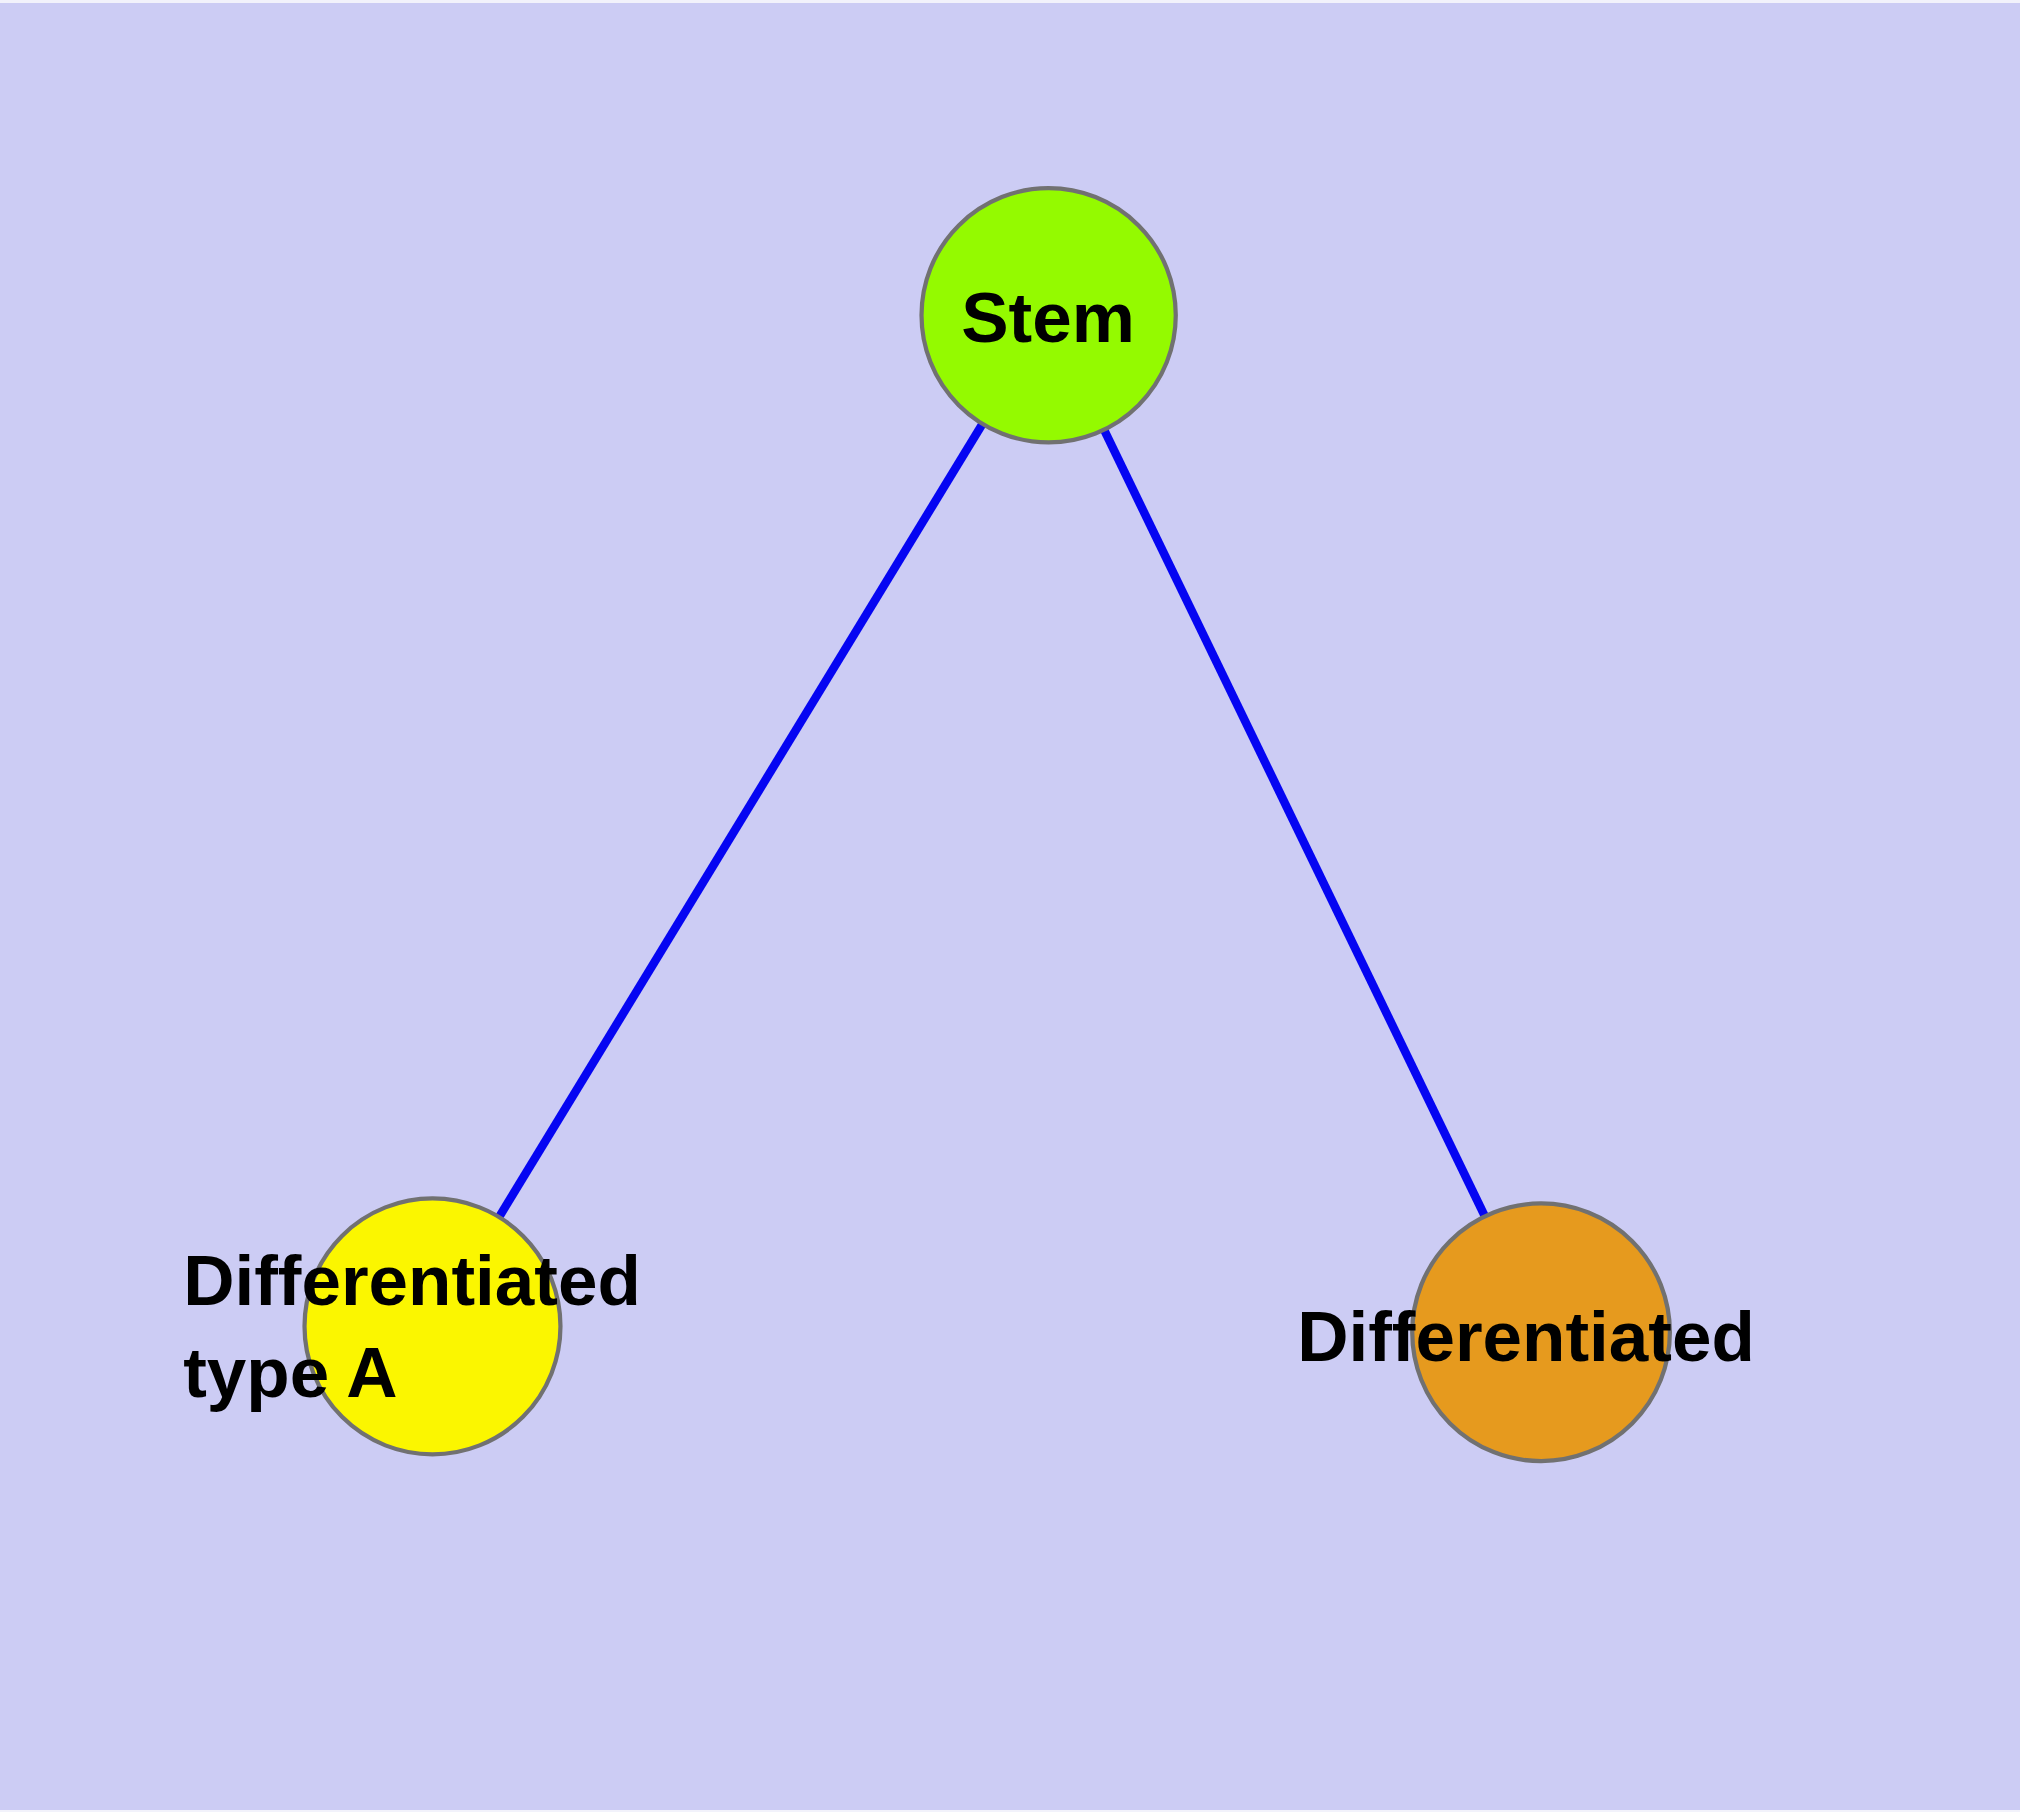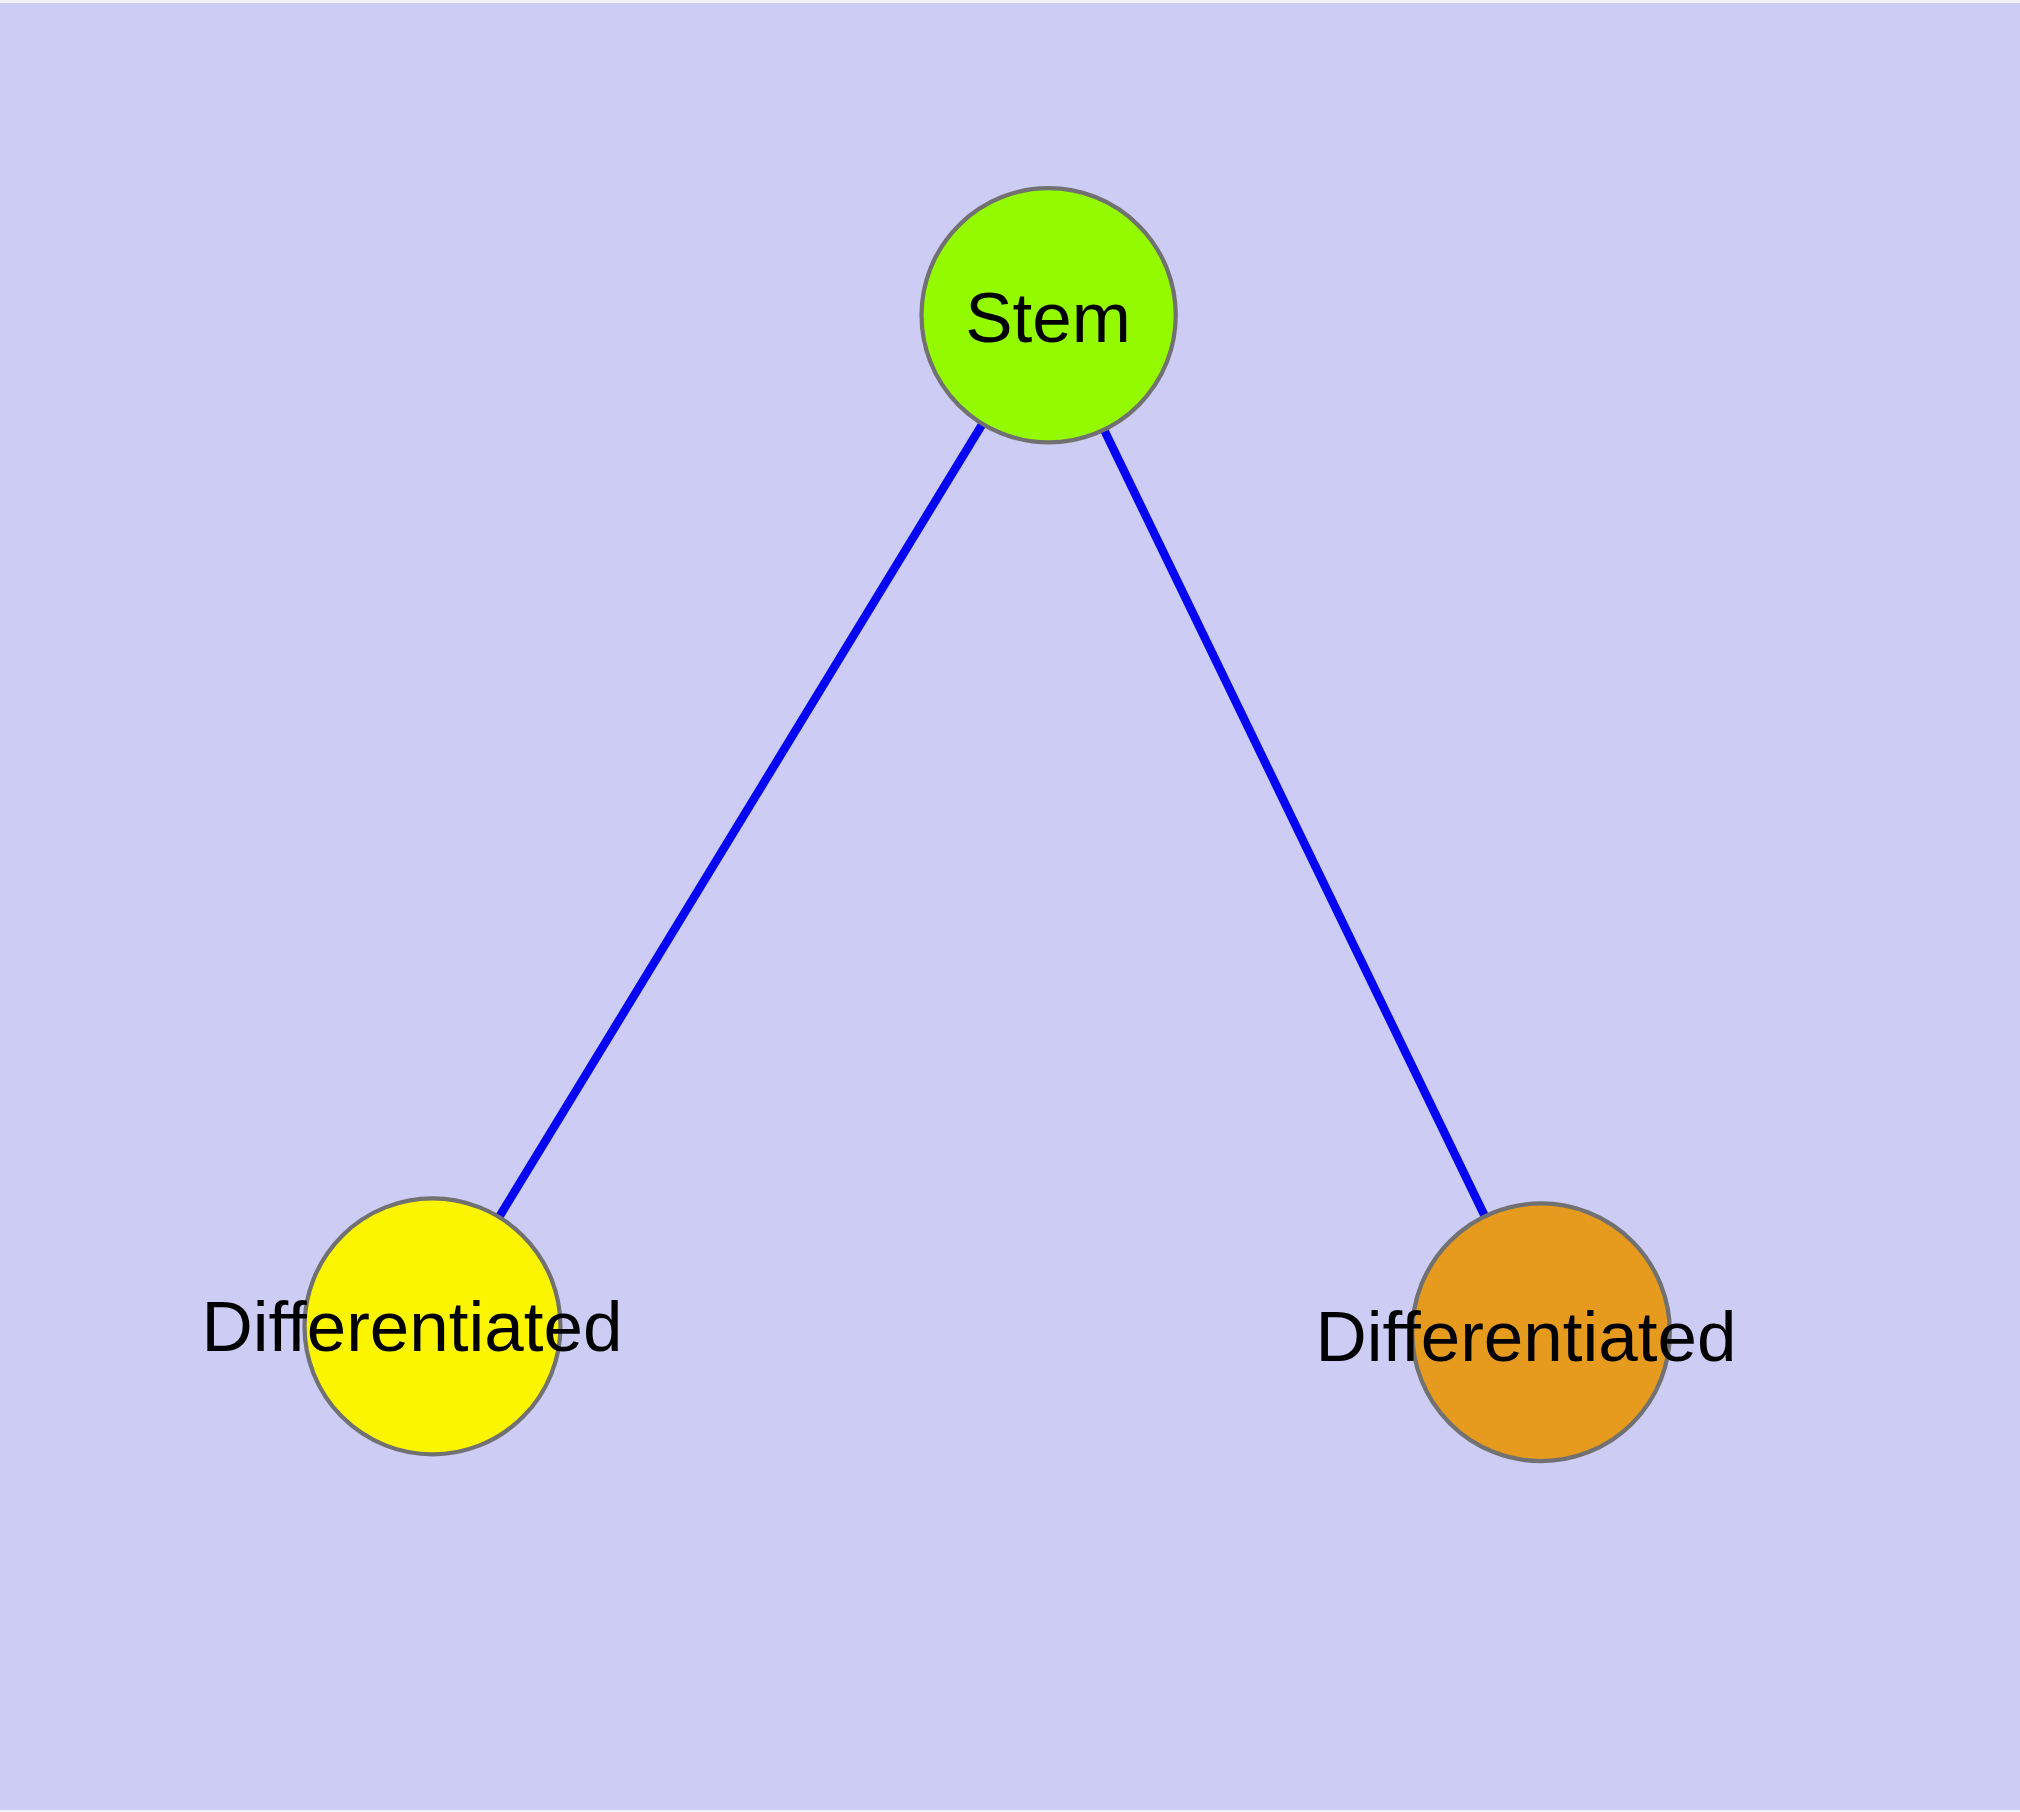--- a/index.html
+++ b/index.html
@@ -28,21 +28,21 @@
     top: 0;
     width: 2021px;
     height: 1812px;
   }
   .node-label {
     position: absolute;
     transform: translate(-50%, -50%);
     text-align: left;
     color: #000000;
     font-size: 71px;
-    font-weight: normal;
+    font-weight: bold;
     line-height: 92px;
     white-space: nowrap;
     letter-spacing: 0px;
   }
   .node-label .line {
     display: block;
   }
   
   .node-label.stem   { left: 1048px; top: 318px;  }
   .node-label.type-a { left: 412px;  top: 1327px; }
@@ -62,20 +62,21 @@
   <circle cx="510" cy="1565" r="151" fill="#FBF600" stroke="#717171" stroke-width="5"></circle>
   <circle cx="1818" cy="1572" r="152" fill="#E69A1E" stroke="#717171" stroke-width="5"></circle>
 </svg>
 
 <div class="node-label stem">
   <span class="line">Stem</span>
 </div>
 
 <div class="node-label type-a">
   <span class="line">Differentiated</span>
+  <span class="line">type A</span>
 </div>
 
 <div class="node-label type-b">
   <span class="line">Differentiated</span>
 </div>
 
 <div class="edge-strip bottom" style="background: rgb(242, 242, 251);"></div>
 
 
 </body></html>

